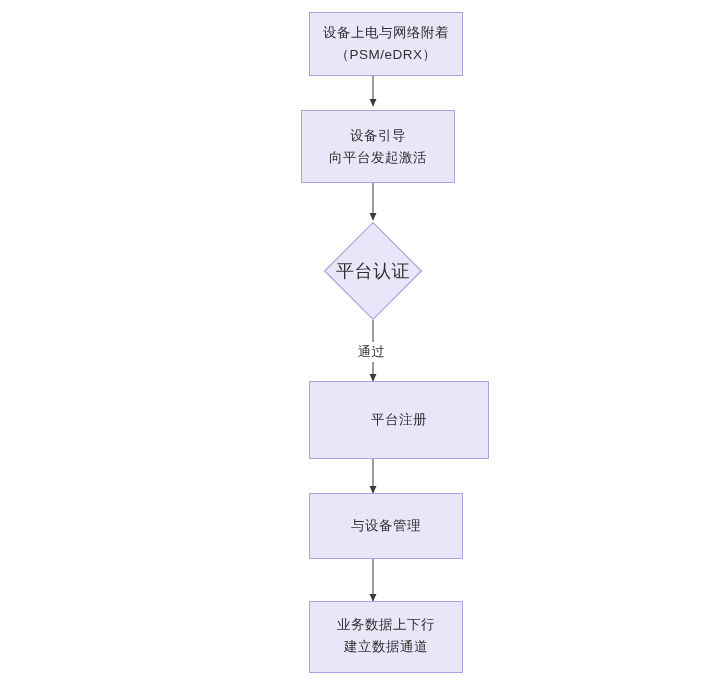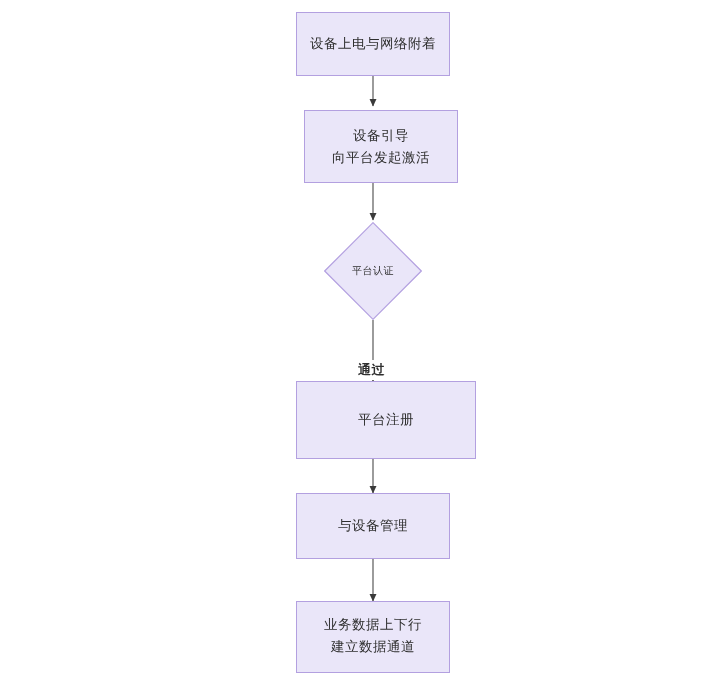--- a/index.html
+++ b/index.html
@@ -43,20 +43,21 @@
     display: flex;
     flex-direction: column;
     align-items: center;
     justify-content: center;
     color: #2f2f2f;
     font-size: 13.5px;
     line-height: 22px;
     letter-spacing: 0.5px;
     text-align: center;
     white-space: nowrap;
+    margin-left: 13px;
   }
 
   .node .line2 {
     display: block;
   }
 
   
   .decision {
     position: absolute;
     z-index: 2;
@@ -73,21 +74,21 @@
   .decision .diamond-label {
     position: absolute;
     left: 0;
     top: 0;
     width: 100%;
     height: 100%;
     display: flex;
     align-items: center;
     justify-content: center;
     color: #2f2f2f;
-    font-size: 10px;
+    font-size: 18px;
     letter-spacing: 0.5px;
     line-height: 20px;
     white-space: nowrap;
   }
 
   
   .edge-label {
     position: absolute;
     z-index: 3;
     background: #ffffff;
@@ -115,35 +116,36 @@
       <line x1="373" y1="76" x2="373" y2="106" marker-end="url(#arrowhead)"></line>
       <line x1="373" y1="183" x2="373" y2="220" marker-end="url(#arrowhead)"></line>
       <line x1="373" y1="320" x2="373" y2="381" marker-end="url(#arrowhead)"></line>
       <line x1="373" y1="459" x2="373" y2="493" marker-end="url(#arrowhead)"></line>
       <line x1="373" y1="559" x2="373" y2="601" marker-end="url(#arrowhead)"></line>
     </g>
   </svg>
 
   <div class="node" style="left:296px; top:12px; width:154px; height:64px;">
     <span class="line1">设备上电与网络附着</span>
+    <span class="line2">（PSM/eDRX）</span>
   </div>
 
-  <div class="node" style="left:304px; top:110px; width:154px; height:73px;">
+  <div class="node" style="left:288px; top:110px; width:154px; height:73px;">
     <span class="line1">设备引导</span>
     <span class="line2">向平台发起激活</span>
   </div>
 
   <div class="decision" style="left:324px; top:222px;">
     <svg class="diamond-shape" viewBox="0 0 98 98" xmlns="http://www.w3.org/2000/svg">
       <polygon points="49,0.7 97.3,49 49,97.3 0.7,49" fill="#eae6f9" stroke="#b3a0e0" stroke-width="1.2"></polygon>
     </svg>
     <div class="diamond-label">平台认证</div>
   </div>
 
-  <div class="edge-label" style="left:355px; top:360px;font-weight:bold;">通过</div>
+  <div class="edge-label" style="left:355px; top:342px;">通过</div>
 
   <div class="node" style="left:296px; top:381px; width:180px; height:78px;">
     <span class="line1">平台注册</span>
   </div>
 
   <div class="node" style="left:296px; top:493px; width:154px; height:66px;">
     <span class="line1">与设备管理</span>
   </div>
 
   <div class="node" style="left:296px; top:601px; width:154px; height:72px;font-family:Liberation Mono, monospace;">

